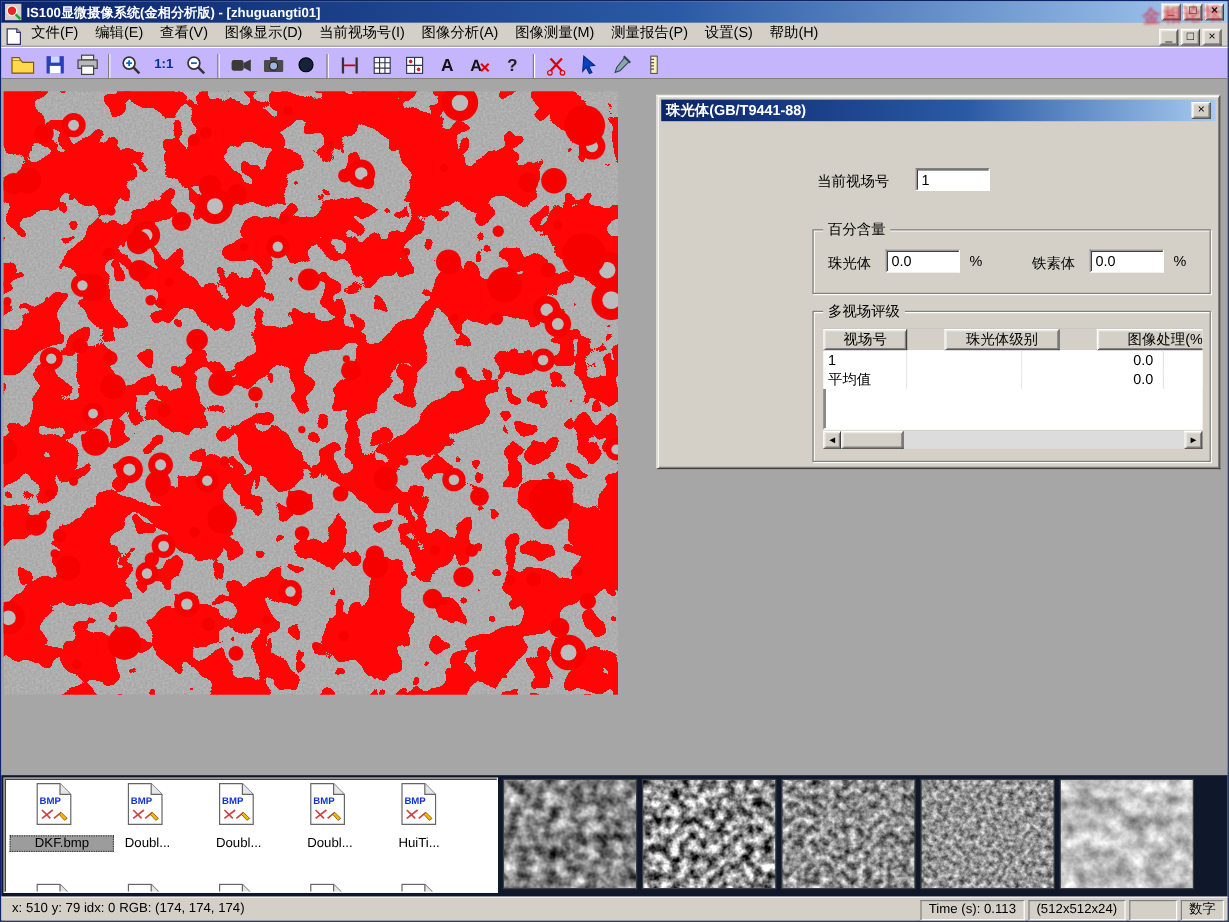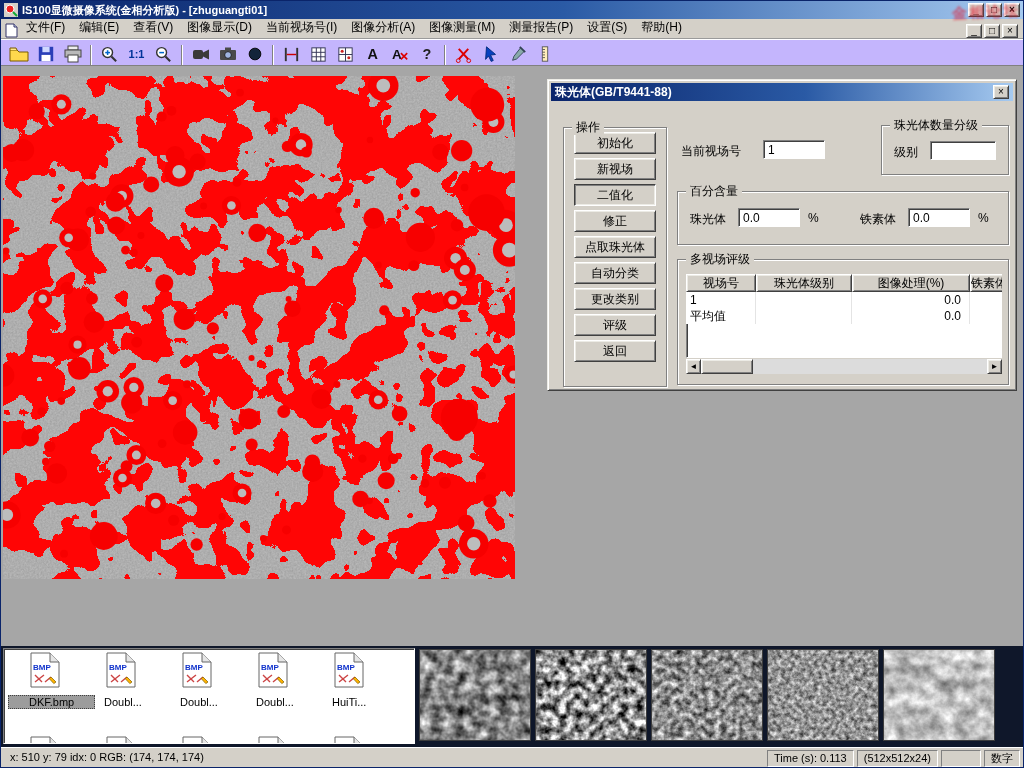--- a/index.html
+++ b/index.html
@@ -36,21 +36,21 @@
   .group{position:absolute;border:1px solid #808080;box-shadow:inset 1px 1px 0 #fff,1px 1px 0 #fff;}
   .legend{position:absolute;top:-8px;left:8px;background:#d4d0c8;padding:0 4px;font-size:12px;line-height:15px;white-space:nowrap;}
   .opbtn{display:block;width:82px;height:22px;margin:4px auto 0;font-size:12px;line-height:19px;text-align:center;white-space:nowrap;}
   .lbl{position:absolute;white-space:nowrap;font-size:12px;}
   .field{position:absolute;font-size:12px;padding:1px 4px;outline:none;}
   .num{text-align:left;}
 
   
   .tbl{position:absolute;left:8px;top:14px;width:316px;height:84px;overflow:hidden;}
   .trow{display:flex;height:16px;background:#fff;}
-  .thead-row{height:18px;background:#d4d0c8;}
+  .thead-row{height:18px;background:#d4d0c8;gap:31px;}
   .hcell{flex:none;font-size:12px;text-align:center;line-height:16px;overflow:hidden;white-space:nowrap;}
   .cell{flex:none;font-size:12px;line-height:16px;padding:0 4px;border-right:1px solid #e4e4e4;overflow:hidden;white-space:nowrap;background:#fff;}
   .c0{width:70px;}.c1{width:96px;}.c2{width:118px;}.c3{width:80px;}
   .cell.r{text-align:right;padding-right:8px;}
   .tbl-bg{position:absolute;left:8px;top:14px;width:316px;height:84px;}
   .hscroll{position:absolute;left:8px;top:99px;width:316px;height:15px;background:#dcdcdc;display:flex;}
   .sb-arrow{width:15px;height:15px;font-size:8px;line-height:13px;text-align:center;flex:none;}
   .sb-thumb{width:52px;height:15px;flex:none;}
 
   
@@ -408,41 +408,24 @@
         </g>
     </svg>
 
     <div class="dialog">
       <div class="dlg-title">
         <span>珠光体(GB/T9441-88)</span>
         <span class="dlg-close bevel">×</span>
       </div>
       <div class="dlg-body">
 
-        <div class="group" style="left:12px;top:26px;width:104px;height:260px;">
-          <span class="legend">操作</span>
-          <button class="opbtn bevel">初始化</button>
-          <button class="opbtn bevel">新视场</button>
-          <button class="opbtn bevel pressed">二值化</button>
-          <button class="opbtn bevel">修正</button>
-          <button class="opbtn bevel">点取珠光体</button>
-          <button class="opbtn bevel">自动分类</button>
-          <button class="opbtn bevel">更改类别</button>
-          <button class="opbtn bevel">评级</button>
-          <button class="opbtn bevel">返回</button>
-        </div>
 
         <span class="lbl" style="left:130px;top:42px;">当前视场号</span>
         <input class="field sunken" style="left: 212px; top: 39px; width: 62px; height: 19px;" value="1">
 
-        <div class="group" style="left:330px;top:24px;width:128px;height:50px;">
-          <span class="legend">珠光体数量分级</span>
-          <span class="lbl" style="left:12px;top:18px;">级别</span>
-          <input class="field sunken" style="left: 48px; top: 15px; width: 66px; height: 19px;" value="">
-        </div>
 
         <div class="group" style="left:126px;top:90px;width:332px;height:54px;">
           <span class="legend">百分含量</span>
           <span class="lbl" style="left:12px;top:19px;">珠光体</span>
           <input class="field sunken num" style="left: 60px; top: 16px; width: 62px; height: 19px;" value="0.0">
           <span class="lbl" style="left:130px;top:19px;">%</span>
           <span class="lbl" style="left:182px;top:19px;">铁素体</span>
           <input class="field sunken num" style="left: 230px; top: 16px; width: 62px; height: 19px;" value="0.0">
           <span class="lbl" style="left:300px;top:19px;">%</span>
         </div>

